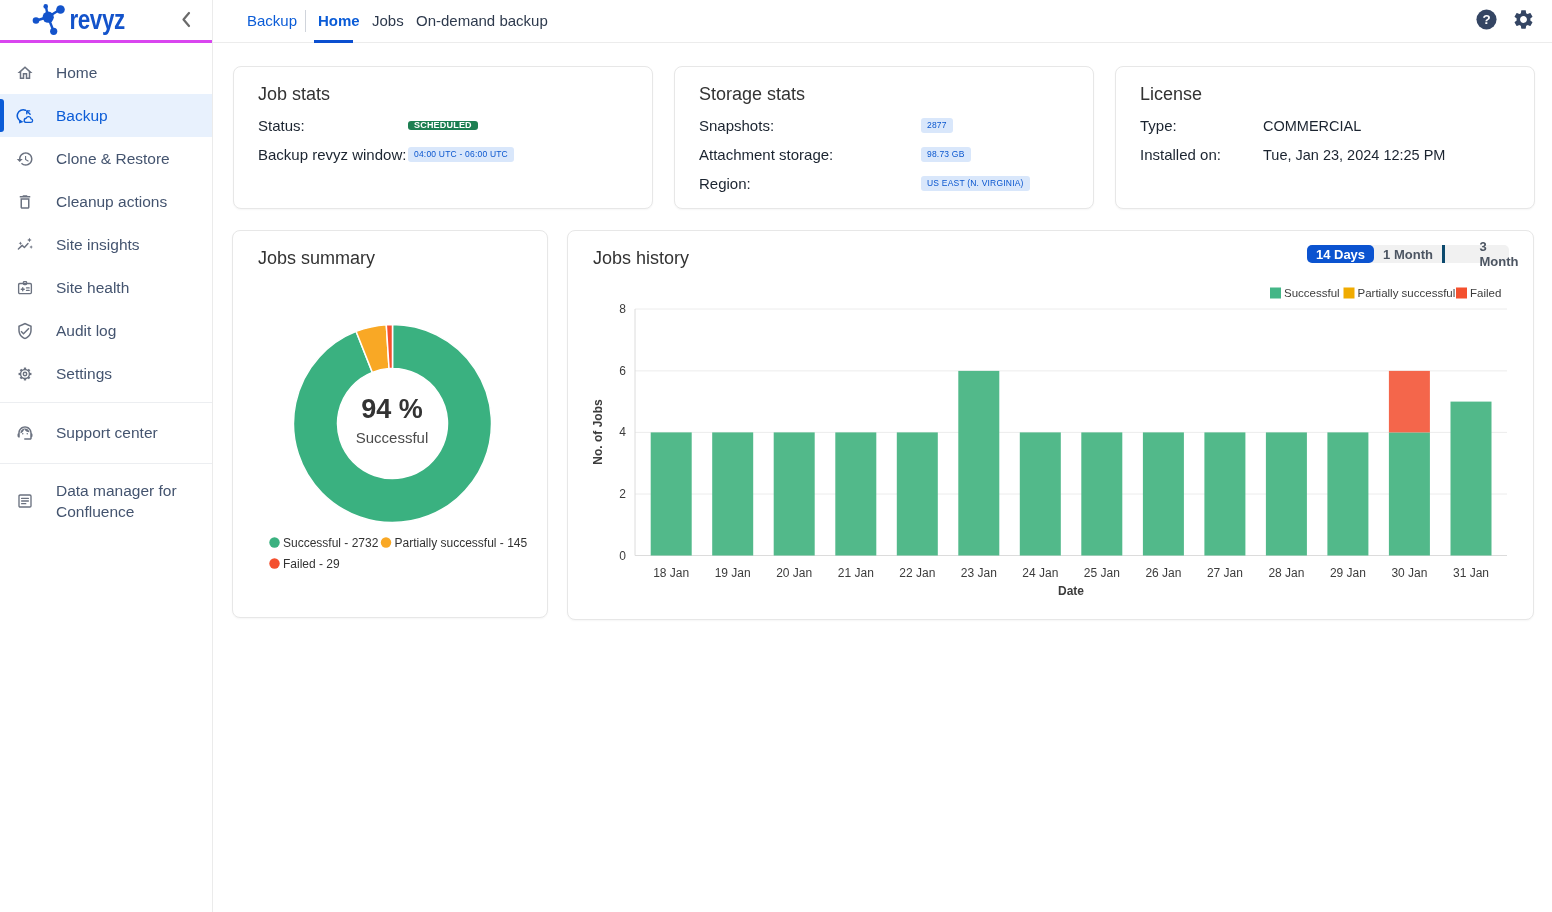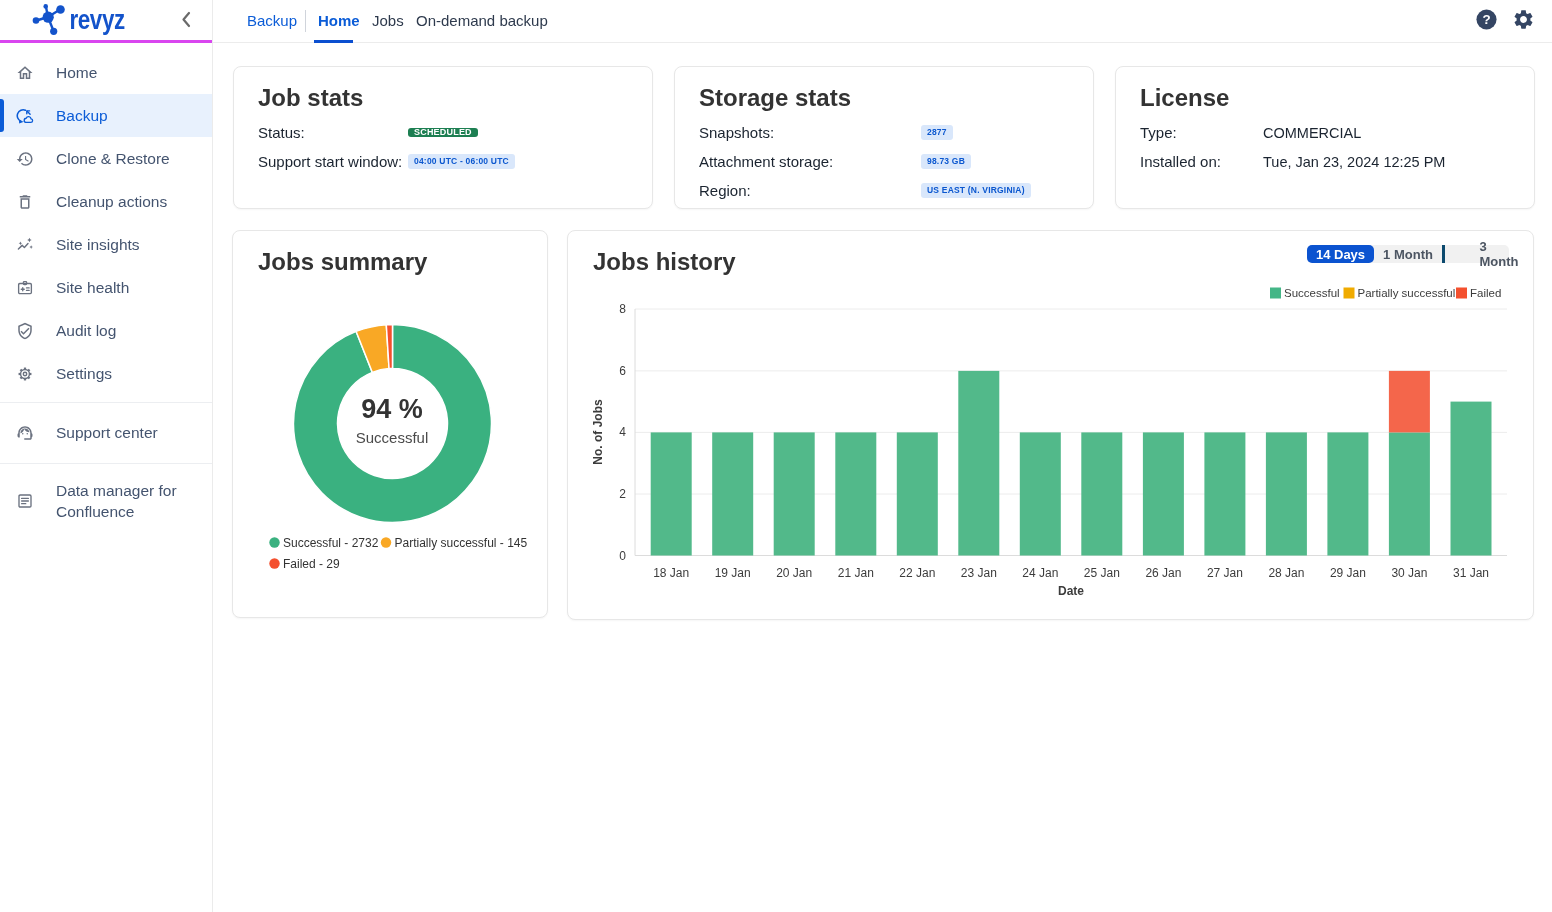--- a/index.html
+++ b/index.html
@@ -16,28 +16,28 @@
 .nav-div { border-top:1px solid #eceef1; margin:6.5px 0 0 0; }
 .main { position:absolute; left:213px; top:0; width:1339px; height:912px; }
 .topbar { position:relative; height:43px; border-bottom:1px solid #ececec; }
 .topbar .crumb { position:absolute; left:34px; top:12px; font-size:15px; color:#0b5cd7; }
 .topbar .vdiv { position:absolute; left:92px; top:10px; height:22px; width:1px; background:#d0d4db; }
 .tab { position:absolute; top:12px; font-size:15px; color:#2e3a4d; }
 .tab.active { color:#0b5cd7; font-weight:bold; }
 .tab-underline { position:absolute; left:101px; top:40px; width:39px; height:3px; background:#0b4fd0; }
 .topicons { position:absolute; right:17px; top:8px; display:flex; gap:14px; }
 .card { position:absolute; background:#fff; border:1px solid #e7e7e7; border-radius:8px; box-shadow:0 1px 2px rgba(0,0,0,0.04); }
-.card h2 { font-size:24px; color:#333; font-weight:bold; }
+.card h2 { font-size:18px; color:#333; font-weight:normal; }
 .stat-card { width:420px; height:143px; top:66px; padding:17px 24px; }
 .stat-card h2 { margin-bottom:4px; }
 .stat-row { display:flex; align-items:center; margin-top:12px; height:17px; }
 .w1{width:150px;} .w2{width:222px;} .w3{width:123px;}
 .stat-label { font-size:15px; color:#1b2430; flex:none; }
 .badge-green { background:#1d7f52; color:#fff; font-size:9px; font-weight:bold; letter-spacing:0.2px; padding:0 6px; line-height:9.5px; border-radius:3px; }
-.badge-blue { background:#d9e7fb; color:#0b57cf; font-size:8.5px; font-weight:bold; letter-spacing:0.2px; padding:2.5px 6px; line-height:9.5px; border-radius:3px; }
+.badge-blue { background:#d9e7fb; color:#0b57cf; font-size:8.5px; font-weight:normal; letter-spacing:0.2px; padding:2.5px 6px; line-height:9.5px; border-radius:3px; }
 .plain-val { font-size:14.5px; color:#1b2430; }
 </style>
 </head>
 <body>
 <div class="sidebar">
   <div class="logo-row">
     <svg width="213" height="43" viewBox="0 0 213 43">
       <g fill="#1353cb" stroke="#1353cb">
         <line x1="48" y1="17" x2="46" y2="7" stroke-width="2.4"></line>
         <line x1="48" y1="17" x2="60" y2="9.5" stroke-width="2.4"></line>
@@ -165,21 +165,21 @@
         </svg>
     </div>
   </div>
   <div class="card stat-card" style="left:20px;">
     <h2>Job stats</h2>
     <div class="stat-row">
         <span class="stat-label w1">Status:</span>
         <span class="badge-green">SCHEDULED</span>
       </div>
     <div class="stat-row">
-        <span class="stat-label w1">Support start window:</span>
+        <span class="stat-label w1">Backup revyz window:</span>
         <span class="badge-blue">04:00 UTC - 06:00 UTC</span>
       </div>
   </div>
   <div class="card stat-card" style="left:461px;">
     <h2>Storage stats</h2>
     <div class="stat-row">
         <span class="stat-label w2">Snapshots:</span>
         <span class="badge-blue">2877</span>
       </div>
     <div class="stat-row">

